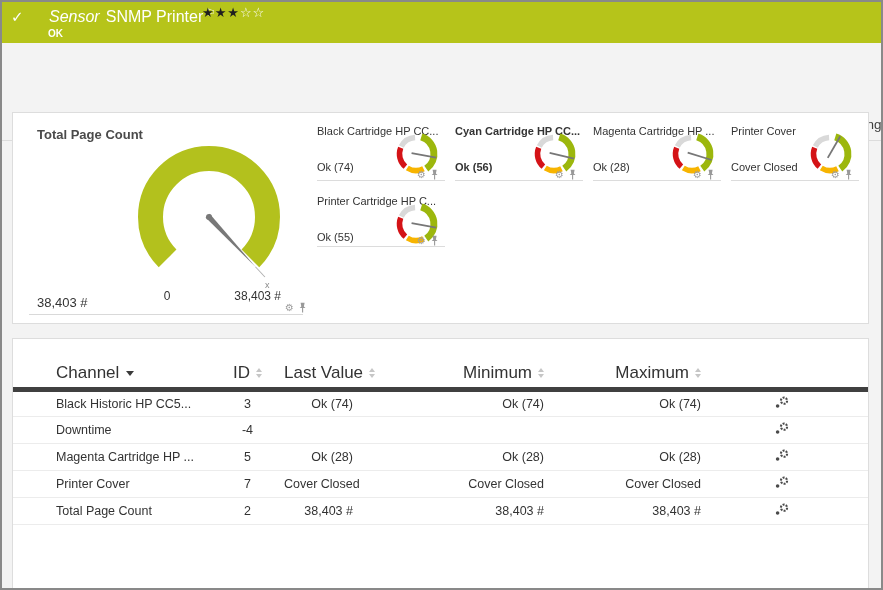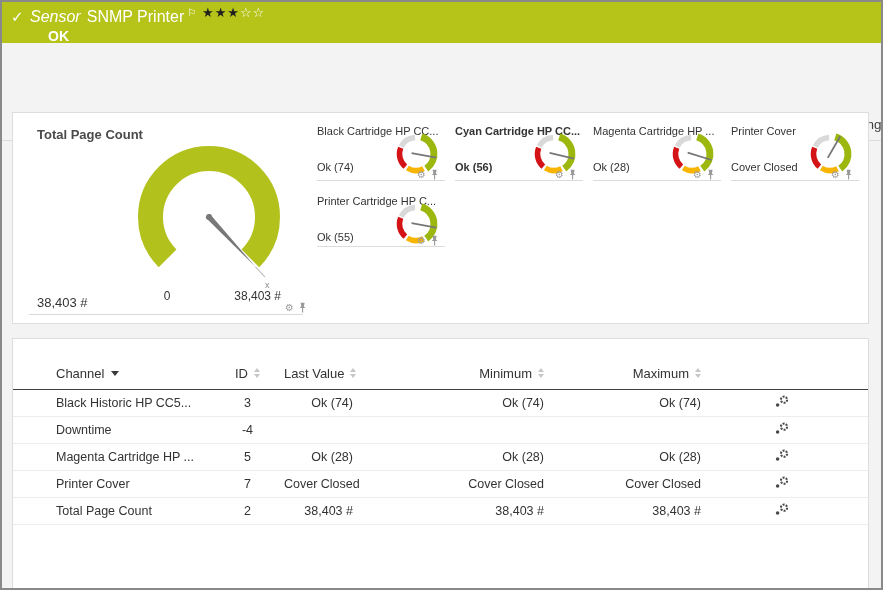--- a/index.html
+++ b/index.html
@@ -6,26 +6,26 @@
   html,body { background:#e9e9e9; }
   body { font-family:"Liberation Sans","DejaVu Sans",sans-serif; }
   #screen{
     position:relative; width:883px; height:590px;
     background:#f3f3f3; border:2px solid #898989; overflow:hidden;
   }
   
   .hdr{ position:absolute; left:0; top:0; width:100%; height:41px; background:#b6c41a; color:#fff; }
   .hdr .check{ position:absolute; left:9px; top:6px; font-size:15px; font-weight:bold; }
   .hdr .titleline{ position:absolute; left:28px; top:5px; font-size:16px; white-space:nowrap; }
-  .hdr .sensortype{ font-style:italic; margin-right:6px; }
+  .hdr .sensortype{ font-style:italic; margin-right:6px;margin-left:19px; }
   .hdr .flag{ font-size:10px; vertical-align:6px; margin-left:3px; }
   .hdr .stars{ position:absolute; left:200px; top:3px; font-size:13px; letter-spacing:1px; white-space:nowrap;}
   .hdr .stars .fill{ color:#1f1f1f; }
   .hdr .stars .empty{ color:#ffffff; }
-  .hdr .ok{ position:absolute; left:46px; top:26px; font-size:14px; font-weight:bold; }
+  .hdr .ok{ position:absolute; left:46px; top:26px; font-size:10px; font-weight:bold; }
   
   .tabbar{ position:absolute; left:0; top:41px; width:100%; height:69px; background:#f3f3f3; }
   .tab-divider{ position:absolute; left:0; top:97px; width:100%; height:1px; background:#dcdcdc; }
   .tab-underline{ position:absolute; left:23px; top:94px; width:121px; height:4px; background:#1a9cd6; }
   .tab{ position:absolute; top:71px; height:20px; display:flex; align-items:center; gap:7px;
         font-size:13.5px; color:#3e3e3e; white-space:nowrap; cursor:default; }
   .tab .num{ font-weight:bold; color:#222; }
   .tab.active{ color:#2b2b2b; }
   .gearglyph{ font-size:15px; color:#333; line-height:1; }
   
@@ -41,21 +41,21 @@
   .iconpair{ position:absolute; display:flex; gap:4px; align-items:center; }
   .iconpair .gear{ font-size:10px; color:#9e9e9e; line-height:1; }
   
   .gcell{ position:absolute; width:128px; height:56px; border-bottom:1px solid #dcdcdc; }
   .gcell .gtitle{ position:absolute; left:0; top:0; font-size:11px; color:#333; white-space:nowrap; overflow:hidden; width:128px; }
   .gcell .gval{ position:absolute; left:0; top:36px; font-size:11px; color:#333; }
   .gcell svg.donut{ position:absolute; left:76px; top:6px; }
   .gcell .iconpair{ left:100px; top:44px; }
   
   table.channels{ position:absolute; left:0; top:20px; width:855px; border-collapse:collapse; table-layout:fixed; }
-  table.channels th{ height:30px; font-size:13px; font-weight:normal; color:#333; border-bottom:1px solid #404040; white-space:nowrap; }
+  table.channels th{ height:30px; font-size:17px; font-weight:normal; color:#333; border-bottom:5px solid #404040; white-space:nowrap; }
   table.channels td{ height:27px; font-size:12.5px; color:#333; border-bottom:1px solid #ececec; white-space:nowrap; overflow:hidden; }
   .c1{ text-align:left; padding-left:43px; }
   .c2{ text-align:center; padding-left:1px; }
   .c3,.c4,.c5{ text-align:right; padding-right:8px; }
   .c6{ text-align:left; padding-left:66px; }
   .sort-stack{ display:inline-block; margin-left:6px; vertical-align:0px; }
   .sort-stack i{ display:block; width:0; height:0; border-left:3.5px solid transparent; border-right:3.5px solid transparent; }
   .sort-stack .up{ border-bottom:4px solid #c6c6c6; margin-bottom:2px; }
   .sort-stack .down{ border-top:4px solid #c6c6c6; }
   .sort-active{ display:inline-block; width:0; height:0; border-left:4px solid transparent;

